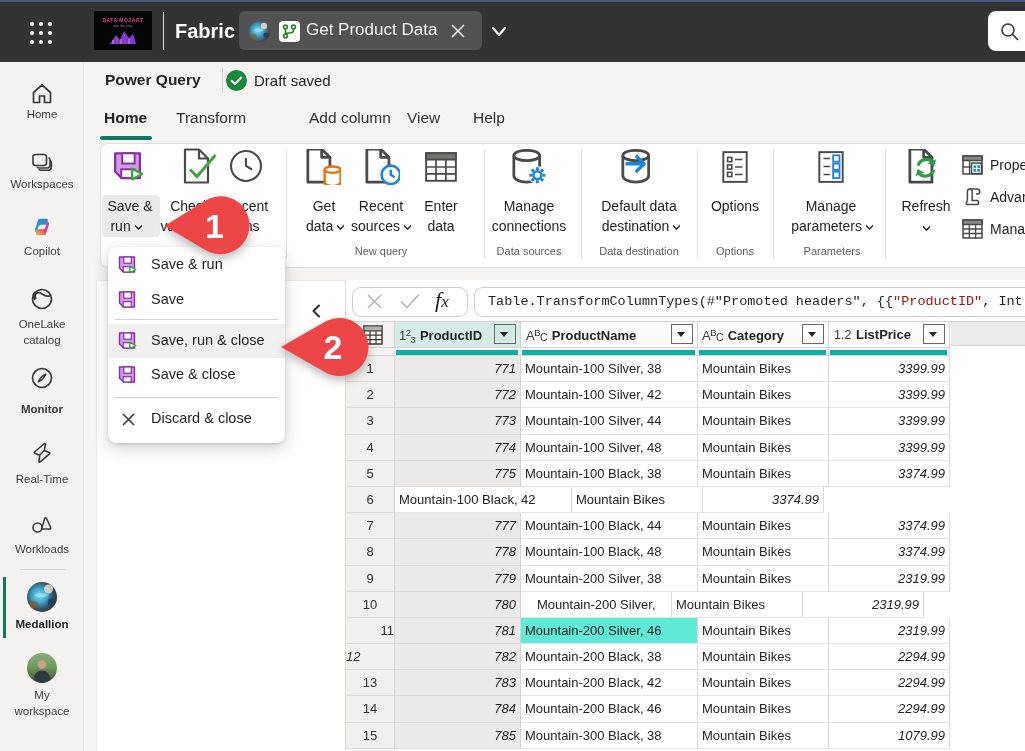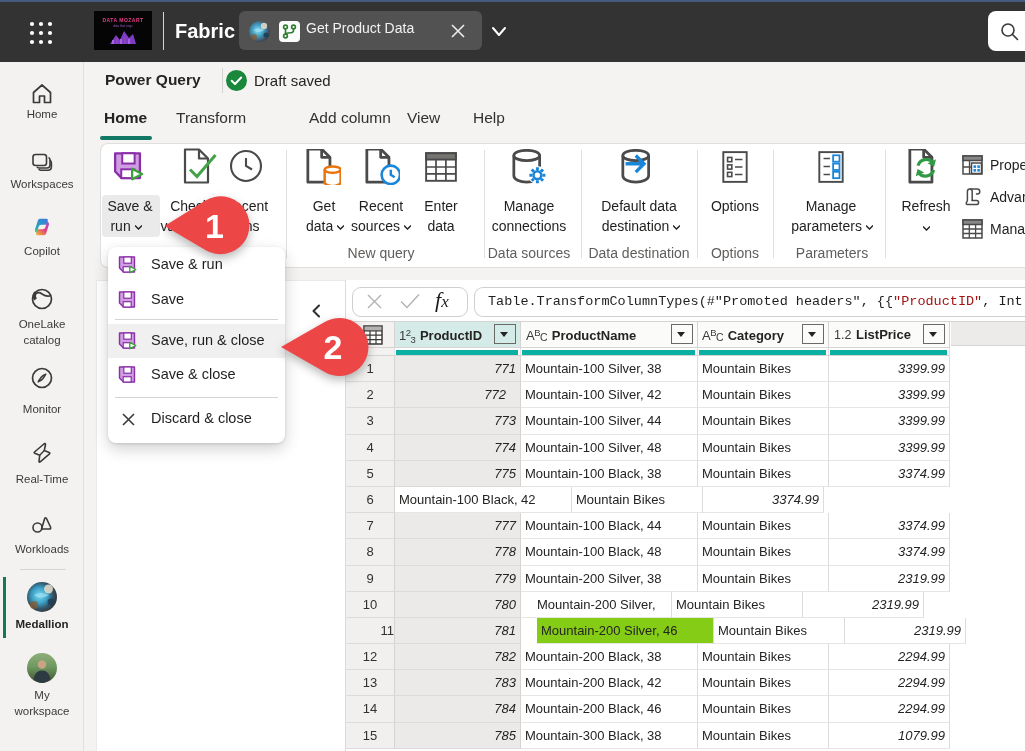--- a/index.html
+++ b/index.html
@@ -64,21 +64,21 @@
     <div class="abs" style="left:40px;top:10px;width:21px;height:21px;background:#fbfbfb;border-radius:4px;">
       <svg class="abs" style="left:3px;top:3px;" width="15" height="15" viewBox="0 0 15 15">
         <g stroke="#2e7d32" stroke-width="1.6" fill="none">
           <circle cx="3.5" cy="3" r="1.9"></circle>
           <circle cx="11.5" cy="3" r="1.9"></circle>
           <circle cx="3.5" cy="12" r="1.9"></circle>
           <path d="M3.5 5 L3.5 10 M11.5 5 L11.5 6.5 Q11.5 8.5 9 8.7 L6 9 Q3.7 9.2 3.5 10"></path>
         </g>
       </svg>
     </div>
-    <div class="abs" style="left:67px;top:9px;font-size:14px;color:#f2f2f2;">Get Product Data</div>
+    <div class="abs" style="left:67px;top:9px;font-size:17px;color:#f2f2f2;">Get Product Data</div>
     <svg class="abs" style="left:211px;top:12px;" width="16" height="16" viewBox="0 0 16 16">
       <path d="M2 2 L14 14 M14 2 L2 14" stroke="#e8e8e8" stroke-width="1.7"></path>
     </svg>
   </div>
 
   <svg class="abs" style="left:491px;top:24px;" width="16" height="12" viewBox="0 0 16 12">
     <path d="M2 2 L8 9 L14 2" stroke="#ffffff" stroke-width="2" fill="none" stroke-linecap="round" stroke-linejoin="round"></path>
   </svg>
 
   <div class="abs" style="left:988px;top:9px;width:37px;height:40px;background:#ffffff;border-radius:8px 0 0 8px;">
@@ -134,21 +134,21 @@
   <circle cx="12" cy="12" r="9.5" fill="none" stroke="#3b3a39" stroke-width="1.7"></circle>
   <path d="M4 8 Q8 4 12 7 Q17 10.5 21 8.5" fill="none" stroke="#3b3a39" stroke-width="1.7"></path>
   <path d="M5.5 5.5 Q3 9 5.5 12.5" fill="none" stroke="#3b3a39" stroke-width="3.2"></path>
 </svg>
 <div class="slbl" style="top:316px;">OneLake<br>catalog</div>
 
 <svg class="abs" style="left:30px;top:366px;" width="24" height="24" viewBox="0 0 24 24">
   <circle cx="12" cy="12" r="9.5" fill="none" stroke="#3b3a39" stroke-width="1.7"></circle>
   <path d="M15.8 8.2 Q13 9 11.2 11.2 Q9.5 13.5 8.2 15.8 Q11 15 12.8 12.8 Q14.5 10.5 15.8 8.2 Z" fill="none" stroke="#3b3a39" stroke-width="1.5" stroke-linejoin="round"></path>
 </svg>
-<div class="slbl" style="top:401px;">Monitor</div>
+<div class="slbl" style="top:401px;font-weight:bold;">Monitor</div>
 
 <svg class="abs" style="left:30px;top:441px;" width="24" height="24" viewBox="0 0 24 24">
   <path d="M14.5 2.5 L4.5 11 Q3.8 11.8 4.8 12.3 L9.7 14.3 L9 20.5 Q9.2 21.8 10.2 20.8 L19.5 12.8 Q20.3 12 19.2 11.5 L14.3 9.5 L15.5 3.5 Q15.4 2.2 14.5 2.5 Z" fill="none" stroke="#3b3a39" stroke-width="1.6" stroke-linejoin="round"></path>
   <path d="M9.7 14.3 L14.3 9.5" stroke="#3b3a39" stroke-width="1.4" fill="none"></path>
 </svg>
 <div class="slbl" style="top:471px;">Real-Time</div>
 
 <svg class="abs" style="left:30px;top:513px;" width="24" height="24" viewBox="0 0 24 24">
   <circle cx="7.5" cy="14.5" r="4.5" fill="none" stroke="#3b3a39" stroke-width="1.6"></circle>
   <path d="M13 18 L16.2 7.5 Q16.8 6 18 7.5 L22 16 Q22.8 18 20.8 18 Z" fill="none" stroke="#3b3a39" stroke-width="1.6" stroke-linejoin="round" transform="translate(-1.5,-2)"></path>
@@ -203,21 +203,21 @@
 <div class="abs" style="left:100px;top:136px;width:52px;height:3.5px;border-radius:2px;background:#117865;"></div>
 <div class="abs" style="left:176px;top:109px;font-size:15.5px;color:#33312f;">Transform</div>
 <div class="abs" style="left:285px;top:109px;font-size:15.5px;color:#33312f;margin-left:24px;">Add column</div>
 <div class="abs" style="left:407px;top:109px;font-size:15.5px;color:#33312f;">View</div>
 <div class="abs" style="left:473px;top:109px;font-size:15.5px;color:#33312f;">Help</div>
 
 <div class="abs" style="left:100px;top:143px;width:925px;height:125px;background:#ffffff;border:1px solid #e1dfdd;border-right:none;border-radius:8px 0 0 8px;"></div>
 
 <style>
   .rlbl { position:absolute; font-size:14px; color:#201f1e; text-align:center; white-space:nowrap; }
-  .rgrp { position:absolute; font-size:14px; color:#605e5c; text-align:center; white-space:nowrap; }
+  .rgrp { position:absolute; font-size:11px; color:#605e5c; text-align:center; white-space:nowrap; }
   .rsep { position:absolute; top:150px; width:1px; height:108px; background:#e1dfdd; }
   .chev { display:inline-block; vertical-align:1px; }
 </style>
 <svg width="0" height="0" style="position:absolute;">
   <defs>
     <g id="chevd">
       <path d="M0 0 L3.5 3.5 L7 0" stroke="#201f1e" stroke-width="1.3" fill="none"></path>
     </g>
     <g id="floppy">
       <path d="M2.5 2.5 H17.5 V17.5 H6.5 L2.5 13.5 Z" fill="#cf9ee2" stroke="#8b2fa8" stroke-width="1.4" stroke-linejoin="round"></path>
@@ -469,21 +469,21 @@
 <div class="abs" id="rows" style="left:346px;top:356px;width:679px;">
     <div style="display:flex;height:26.2px;line-height:25.2px;font-size:13px;color:#252423;">
   <div style="width:49px;background:#f1f0ef;border-right:1px solid #d6d4d2;border-bottom:1px solid #dddbd9;text-align:center;color:#323130;">1</div>
   <div style="width:126px;background:#ebeae9;border-right:1px solid #d6d4d2;border-bottom:1px solid #dddbd9;text-align:right;padding-right:4px;font-style:italic;">771</div>
   <div style="width:177px;background:#fff;border-right:1px solid #dedcda;border-bottom:1px solid #e7e5e3;padding-left:4px;">Mountain-100 Silver, 38</div>
   <div style="width:131px;background:#fff;border-right:1px solid #dedcda;border-bottom:1px solid #e7e5e3;padding-left:4px;">Mountain Bikes</div>
   <div style="width:121px;background:#fff;border-right:1px solid #dedcda;border-bottom:1px solid #e7e5e3;text-align:right;padding-right:4px;font-style:italic;">3399.99</div>
 </div>
     <div style="display:flex;height:26.2px;line-height:25.2px;font-size:13px;color:#252423;">
   <div style="width:49px;background:#f1f0ef;border-right:1px solid #d6d4d2;border-bottom:1px solid #dddbd9;text-align:center;color:#323130;">2</div>
-  <div style="width:126px;background:#ebeae9;border-right:1px solid #d6d4d2;border-bottom:1px solid #dddbd9;text-align:right;padding-right:14px;font-style:italic;">772</div>
+  <div style="width:126px;background:#ebeae9;border-right:1px solid #d6d4d2;border-bottom:1px solid #dddbd9;text-align:right;padding-right:4px;font-style:italic;">772</div>
   <div style="width:177px;background:#fff;border-right:1px solid #dedcda;border-bottom:1px solid #e7e5e3;padding-left:4px;">Mountain-100 Silver, 42</div>
   <div style="width:131px;background:#fff;border-right:1px solid #dedcda;border-bottom:1px solid #e7e5e3;padding-left:4px;">Mountain Bikes</div>
   <div style="width:121px;background:#fff;border-right:1px solid #dedcda;border-bottom:1px solid #e7e5e3;text-align:right;padding-right:4px;font-style:italic;">3399.99</div>
 </div>
     <div style="display:flex;height:26.2px;line-height:25.2px;font-size:13px;color:#252423;">
   <div style="width:49px;background:#f1f0ef;border-right:1px solid #d6d4d2;border-bottom:1px solid #dddbd9;text-align:center;color:#323130;">3</div>
   <div style="width:126px;background:#ebeae9;border-right:1px solid #d6d4d2;border-bottom:1px solid #dddbd9;text-align:right;padding-right:4px;font-style:italic;">773</div>
   <div style="width:177px;background:#fff;border-right:1px solid #dedcda;border-bottom:1px solid #e7e5e3;padding-left:4px;">Mountain-100 Silver, 44</div>
   <div style="width:131px;background:#fff;border-right:1px solid #dedcda;border-bottom:1px solid #e7e5e3;padding-left:4px;">Mountain Bikes</div>
   <div style="width:121px;background:#fff;border-right:1px solid #dedcda;border-bottom:1px solid #e7e5e3;text-align:right;padding-right:4px;font-style:italic;">3399.99</div>
@@ -532,26 +532,26 @@
     <div style="display:flex;height:26.2px;line-height:25.2px;font-size:13px;color:#252423;">
   <div style="width:49px;background:#f1f0ef;border-right:1px solid #d6d4d2;border-bottom:1px solid #dddbd9;text-align:center;color:#323130;">10</div>
   <div style="width:126px;background:#ebeae9;border-right:1px solid #d6d4d2;border-bottom:1px solid #dddbd9;text-align:right;padding-right:4px;font-style:italic;">780</div>
   <div style="width:151px;background:#fff;border-right:1px solid #dedcda;border-bottom:1px solid #e7e5e3;padding-left:16px;">Mountain-200 Silver, 42</div>
   <div style="width:131px;background:#fff;border-right:1px solid #dedcda;border-bottom:1px solid #e7e5e3;padding-left:4px;">Mountain Bikes</div>
   <div style="width:121px;background:#fff;border-right:1px solid #dedcda;border-bottom:1px solid #e7e5e3;text-align:right;padding-right:4px;font-style:italic;">2319.99</div>
 </div>
     <div style="display:flex;height:26.2px;line-height:25.2px;font-size:13px;color:#252423;">
   <div style="width:49px;background:#f1f0ef;border-right:1px solid #d6d4d2;border-bottom:1px solid #dddbd9;text-align:right;color:#323130;">11</div>
   <div style="width:126px;background:#ebeae9;border-right:1px solid #d6d4d2;border-bottom:1px solid #dddbd9;text-align:right;padding-right:4px;font-style:italic;">781</div>
-  <div style="width:177px;background:#84cc16;border-right:1px solid #dedcda;border-bottom:1px solid #e7e5e3;padding-left:4px;margin-left:16px;">Mountain-200 Silver, 46</div>
+  <div style="width:177px;background:#5eead4;border-right:1px solid #dedcda;border-bottom:1px solid #e7e5e3;padding-left:4px;">Mountain-200 Silver, 46</div>
   <div style="width:131px;background:#fff;border-right:1px solid #dedcda;border-bottom:1px solid #e7e5e3;padding-left:4px;">Mountain Bikes</div>
   <div style="width:121px;background:#fff;border-right:1px solid #dedcda;border-bottom:1px solid #e7e5e3;text-align:right;padding-right:4px;font-style:italic;">2319.99</div>
 </div>
     <div style="display:flex;height:26.2px;line-height:25.2px;font-size:13px;color:#252423;">
-  <div style="width:49px;background:#f1f0ef;border-right:1px solid #d6d4d2;border-bottom:1px solid #dddbd9;text-align:center;color:#323130;">12</div>
+  <div style="width:49px;background:#f1f0ef;border-right:1px solid #d6d4d2;border-bottom:1px solid #dddbd9;text-align:left;color:#323130;font-style:italic;">12</div>
   <div style="width:126px;background:#ebeae9;border-right:1px solid #d6d4d2;border-bottom:1px solid #dddbd9;text-align:right;padding-right:4px;font-style:italic;">782</div>
   <div style="width:177px;background:#fff;border-right:1px solid #dedcda;border-bottom:1px solid #e7e5e3;padding-left:4px;">Mountain-200 Black, 38</div>
   <div style="width:131px;background:#fff;border-right:1px solid #dedcda;border-bottom:1px solid #e7e5e3;padding-left:4px;">Mountain Bikes</div>
   <div style="width:121px;background:#fff;border-right:1px solid #dedcda;border-bottom:1px solid #e7e5e3;text-align:right;padding-right:4px;font-style:italic;">2294.99</div>
 </div>
     <div style="display:flex;height:26.2px;line-height:25.2px;font-size:13px;color:#252423;">
   <div style="width:49px;background:#f1f0ef;border-right:1px solid #d6d4d2;border-bottom:1px solid #dddbd9;text-align:center;color:#323130;">13</div>
   <div style="width:126px;background:#ebeae9;border-right:1px solid #d6d4d2;border-bottom:1px solid #dddbd9;text-align:right;padding-right:4px;font-style:italic;">783</div>
   <div style="width:177px;background:#fff;border-right:1px solid #dedcda;border-bottom:1px solid #e7e5e3;padding-left:4px;">Mountain-200 Black, 42</div>
   <div style="width:131px;background:#fff;border-right:1px solid #dedcda;border-bottom:1px solid #e7e5e3;padding-left:4px;">Mountain Bikes</div>

